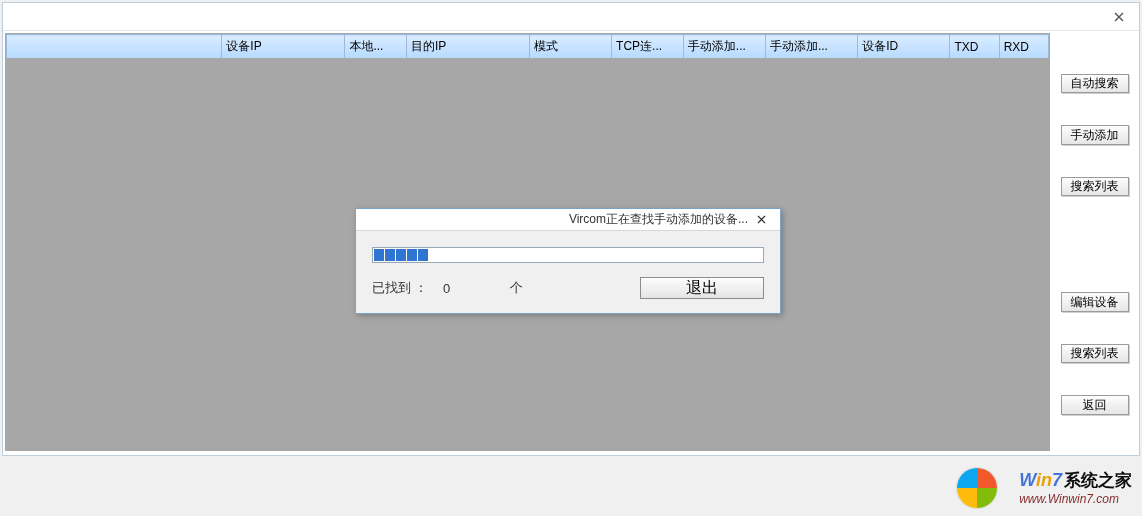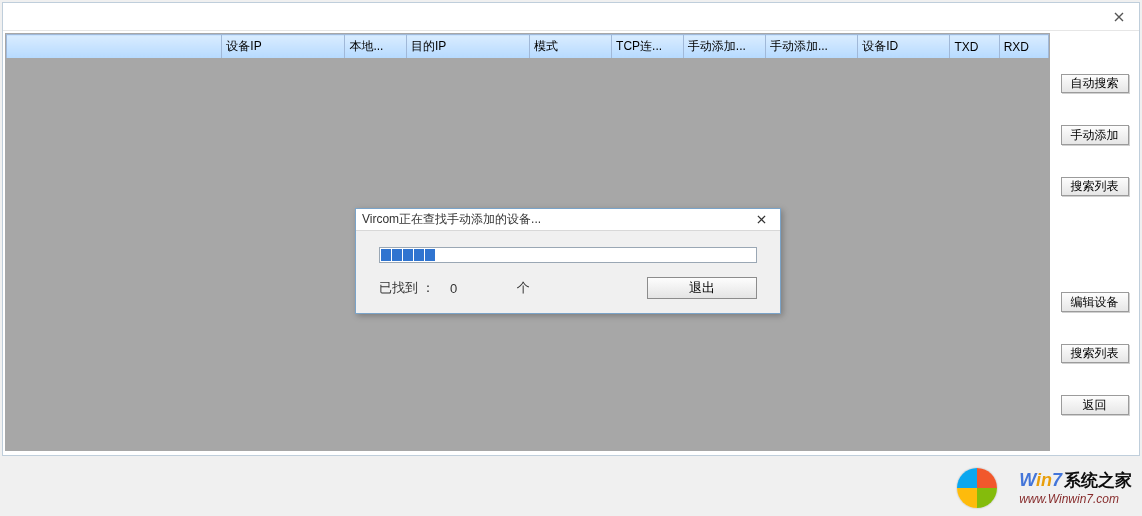--- a/index.html
+++ b/index.html
@@ -97,29 +97,29 @@
   }
   .dialog-title {
     height: 22px;
     background: #fff;
     border-bottom: 1px solid #d8d8d8;
     display:flex; align-items:center;
     padding: 0 6px;
     font-size: 12px;
     color:#333;
   }
-  .dialog-title-text { flex:1; }
+  .dialog-title-text { flex:1;text-align:right; }
   .dialog-close {
     width:26px; height:100%;
     display:flex;align-items:center;justify-content:center;
     color:#333;
   }
   .dialog-close svg { width:9px; height:9px; }
   .dialog-body {
-    padding: 16px 23px 14px;
+    padding: 16px 16px 14px;
   }
   .progress {
     border: 1px solid #9aa7b4;
     background: #fff;
     height: 16px;
     padding: 1px;
     display:flex;
     gap:1px;
     margin-bottom: 14px;
   }
@@ -136,24 +136,24 @@
   }
   .status-row .count {
     display:inline-block;
     min-width: 30px;
     text-align:center;
     margin: 0 8px 0 4px;
   }
   .status-row .unit { margin-left: 40px; }
   .status-row .spacer { flex:1; }
   .exit-btn {
-    width: 110px; height: 22px;
+    width: 124px; height: 22px;
     background: linear-gradient(#fdfdfd,#e4e4e4);
     border: 1px solid #8c8c8c;
-    font-size:13px;
+    font-size:16px;
     font-family:inherit;
     cursor:pointer;
   }
   
   .watermark {
     position:absolute;
     right: 10px; bottom: 8px;
     display:flex; align-items:center;
     gap:22px;
     opacity:.95;

